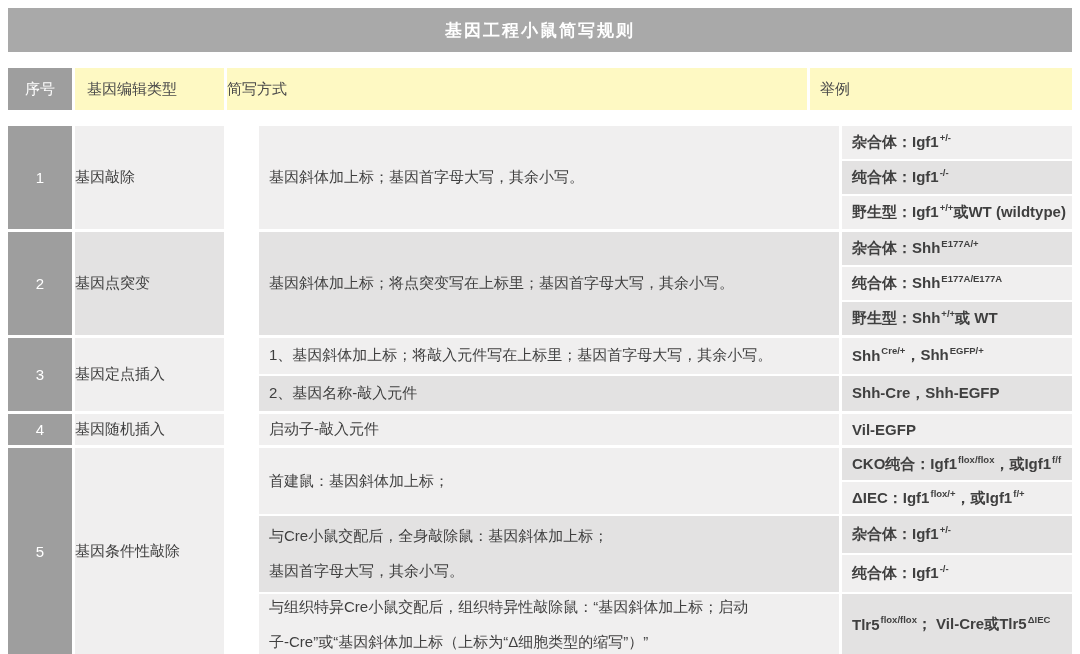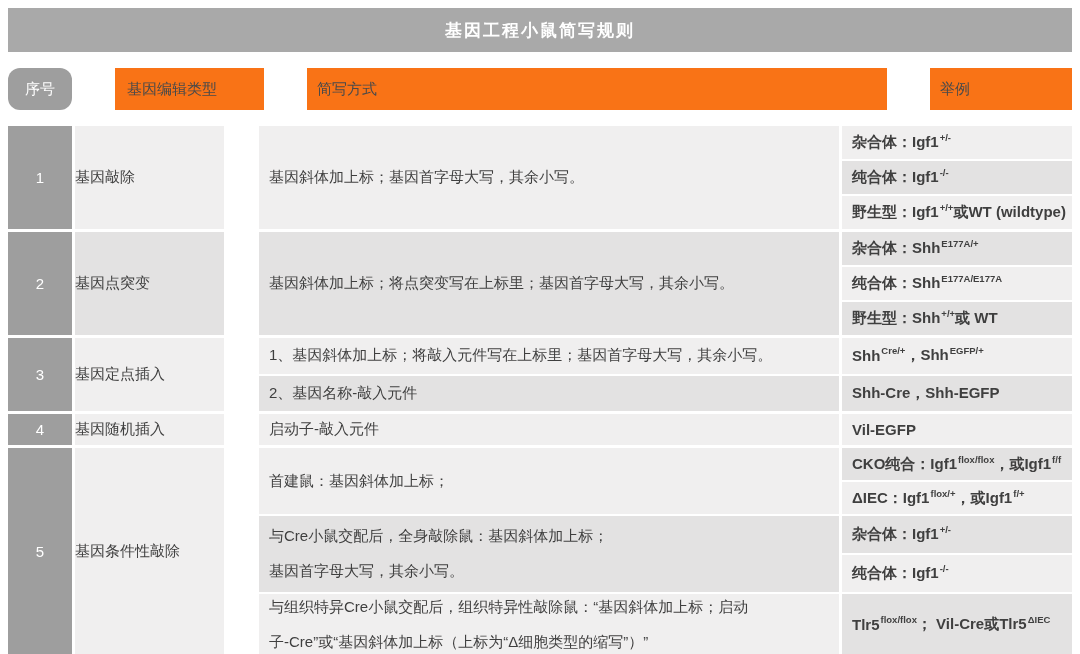--- a/index.html
+++ b/index.html
@@ -7,25 +7,25 @@
   body { font-family:"Liberation Sans","DejaVu Sans",sans-serif; }
   .page { width:1080px; height:654px; background:#ffffff; padding:8px; overflow:hidden; }
   .table { width:100%; height:100%; display:flex; flex-direction:column; gap:16px; }
 
   .title-bar { height:44px; flex:0 0 44px; background:#a9a9a9; color:#ffffff;
     display:flex; align-items:center; justify-content:center;
     font-size:17px; font-weight:bold; letter-spacing:2px; }
 
   .hdr { height:42px; flex:0 0 42px; display:flex; gap:3px; }
   .cell { display:flex; align-items:center; color:#3f3f3f; font-size:15px; }
-  .c-no { width:64px; flex:0 0 64px; justify-content:center;border-radius:12px; }
+  .c-no { width:64px; flex:0 0 64px; justify-content:center; }
   .c-type { width:149px; flex:0 0 149px; padding-left:12px; }
   .hdr .c-no { background:#9e9e9e; color:#ffffff; }
-  .hdr .c-type, .hdr .c-method, .hdr .c-ex { background:#f97316; color:#4a4a4a;margin-left:40px; }
-  .hdr .c-method { width:580px; flex:0 0 580px; padding-left:10px; }
+  .hdr .c-type, .hdr .c-method, .hdr .c-ex { background:#fef9c3; color:#4a4a4a; }
+  .hdr .c-method { width:580px; flex:0 0 580px; padding-left:0; }
   .hdr .c-ex { flex:1; padding-left:10px; }
 
   .rows { flex:1; display:flex; flex-direction:column; gap:3px; }
   .row { display:flex; gap:3px; }
   .row-1 { height:103px; flex:0 0 103px; }
   .row-2 { height:103px; flex:0 0 103px; }
   .row-3 { height:73px;  flex:0 0 73px; }
   .row-4 { height:31px;  flex:0 0 31px; }
   .row-5 { flex:1; }
 

